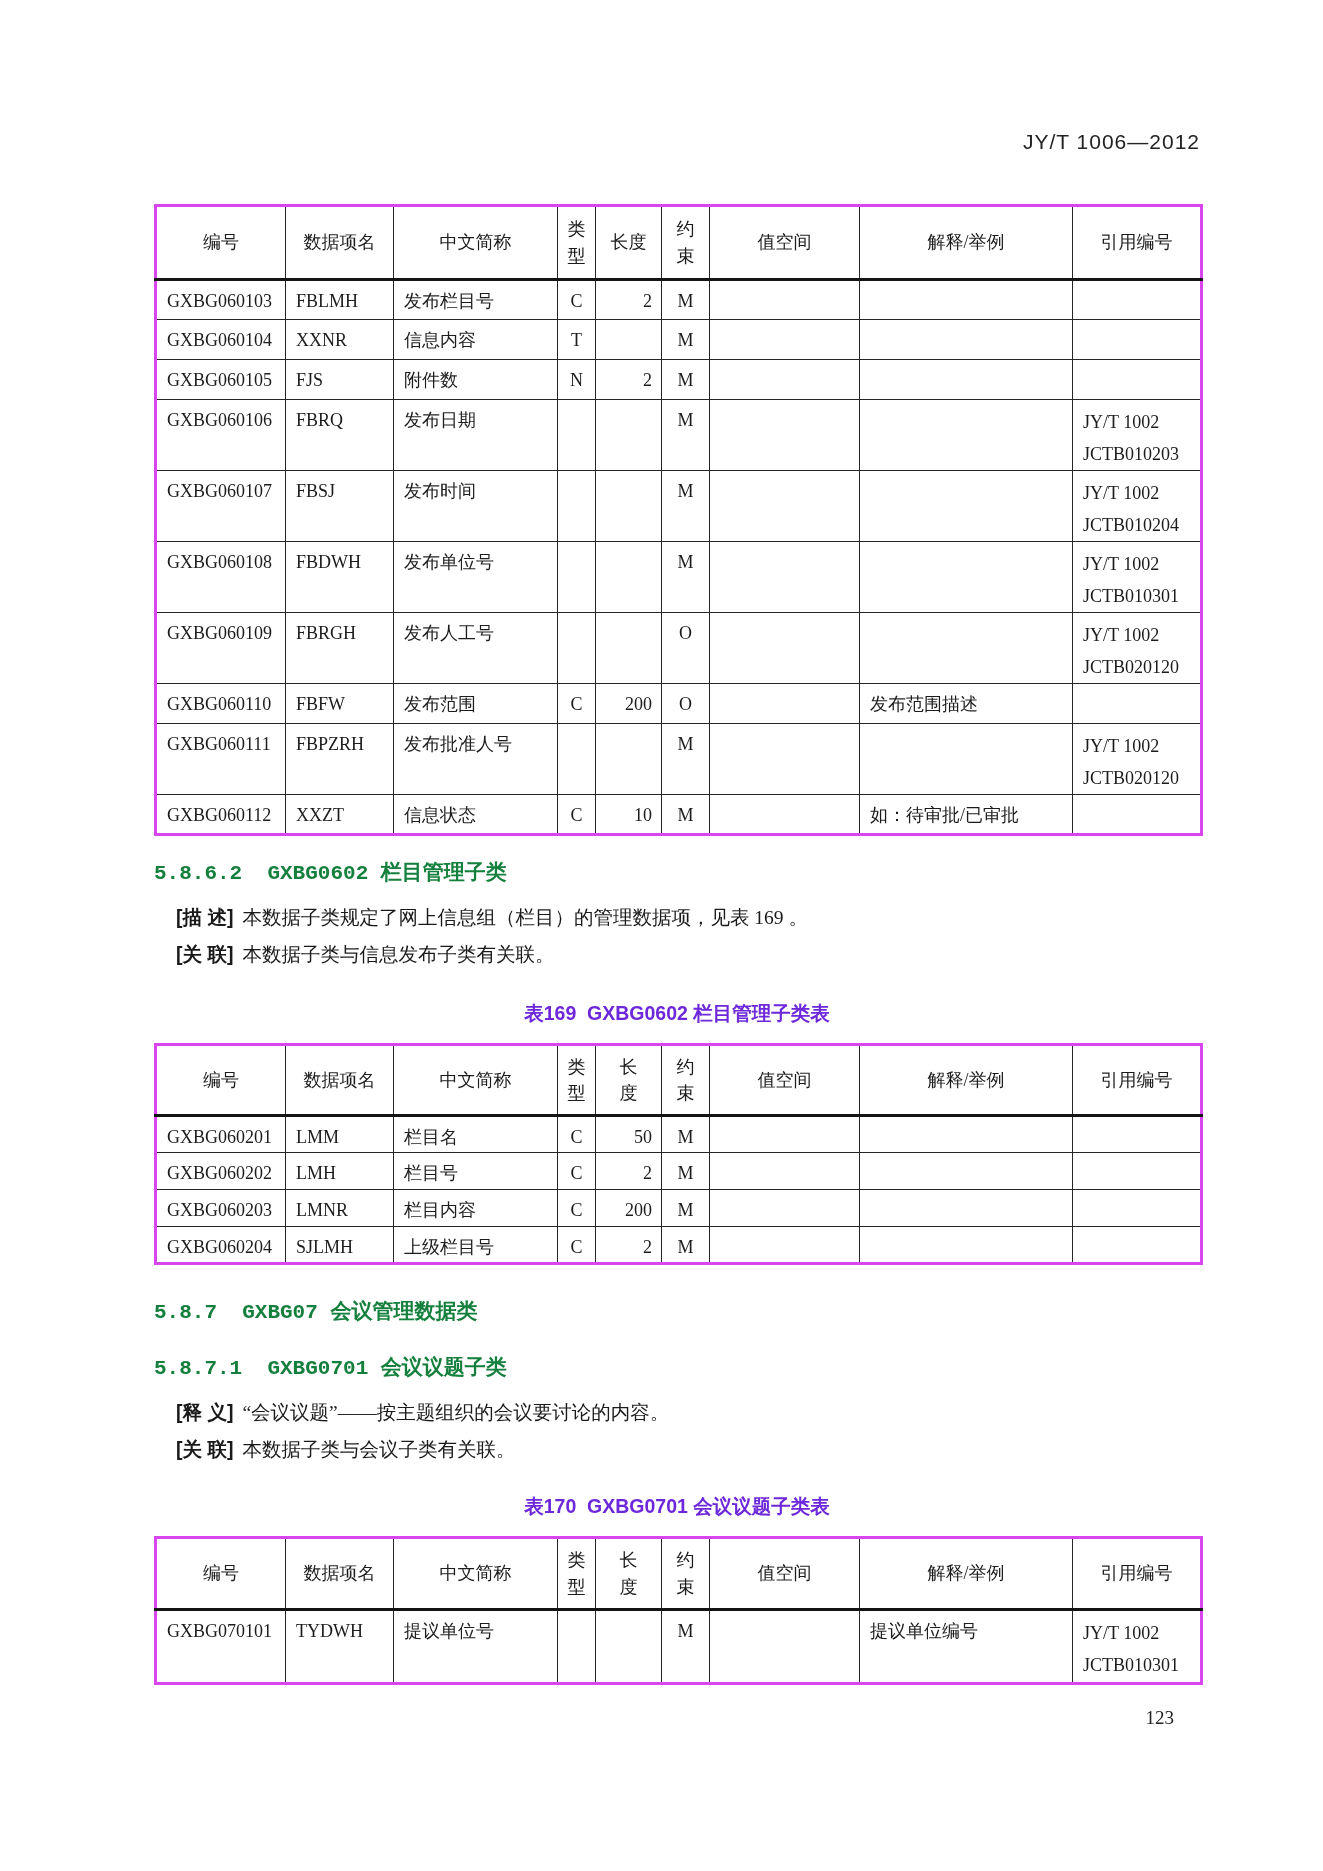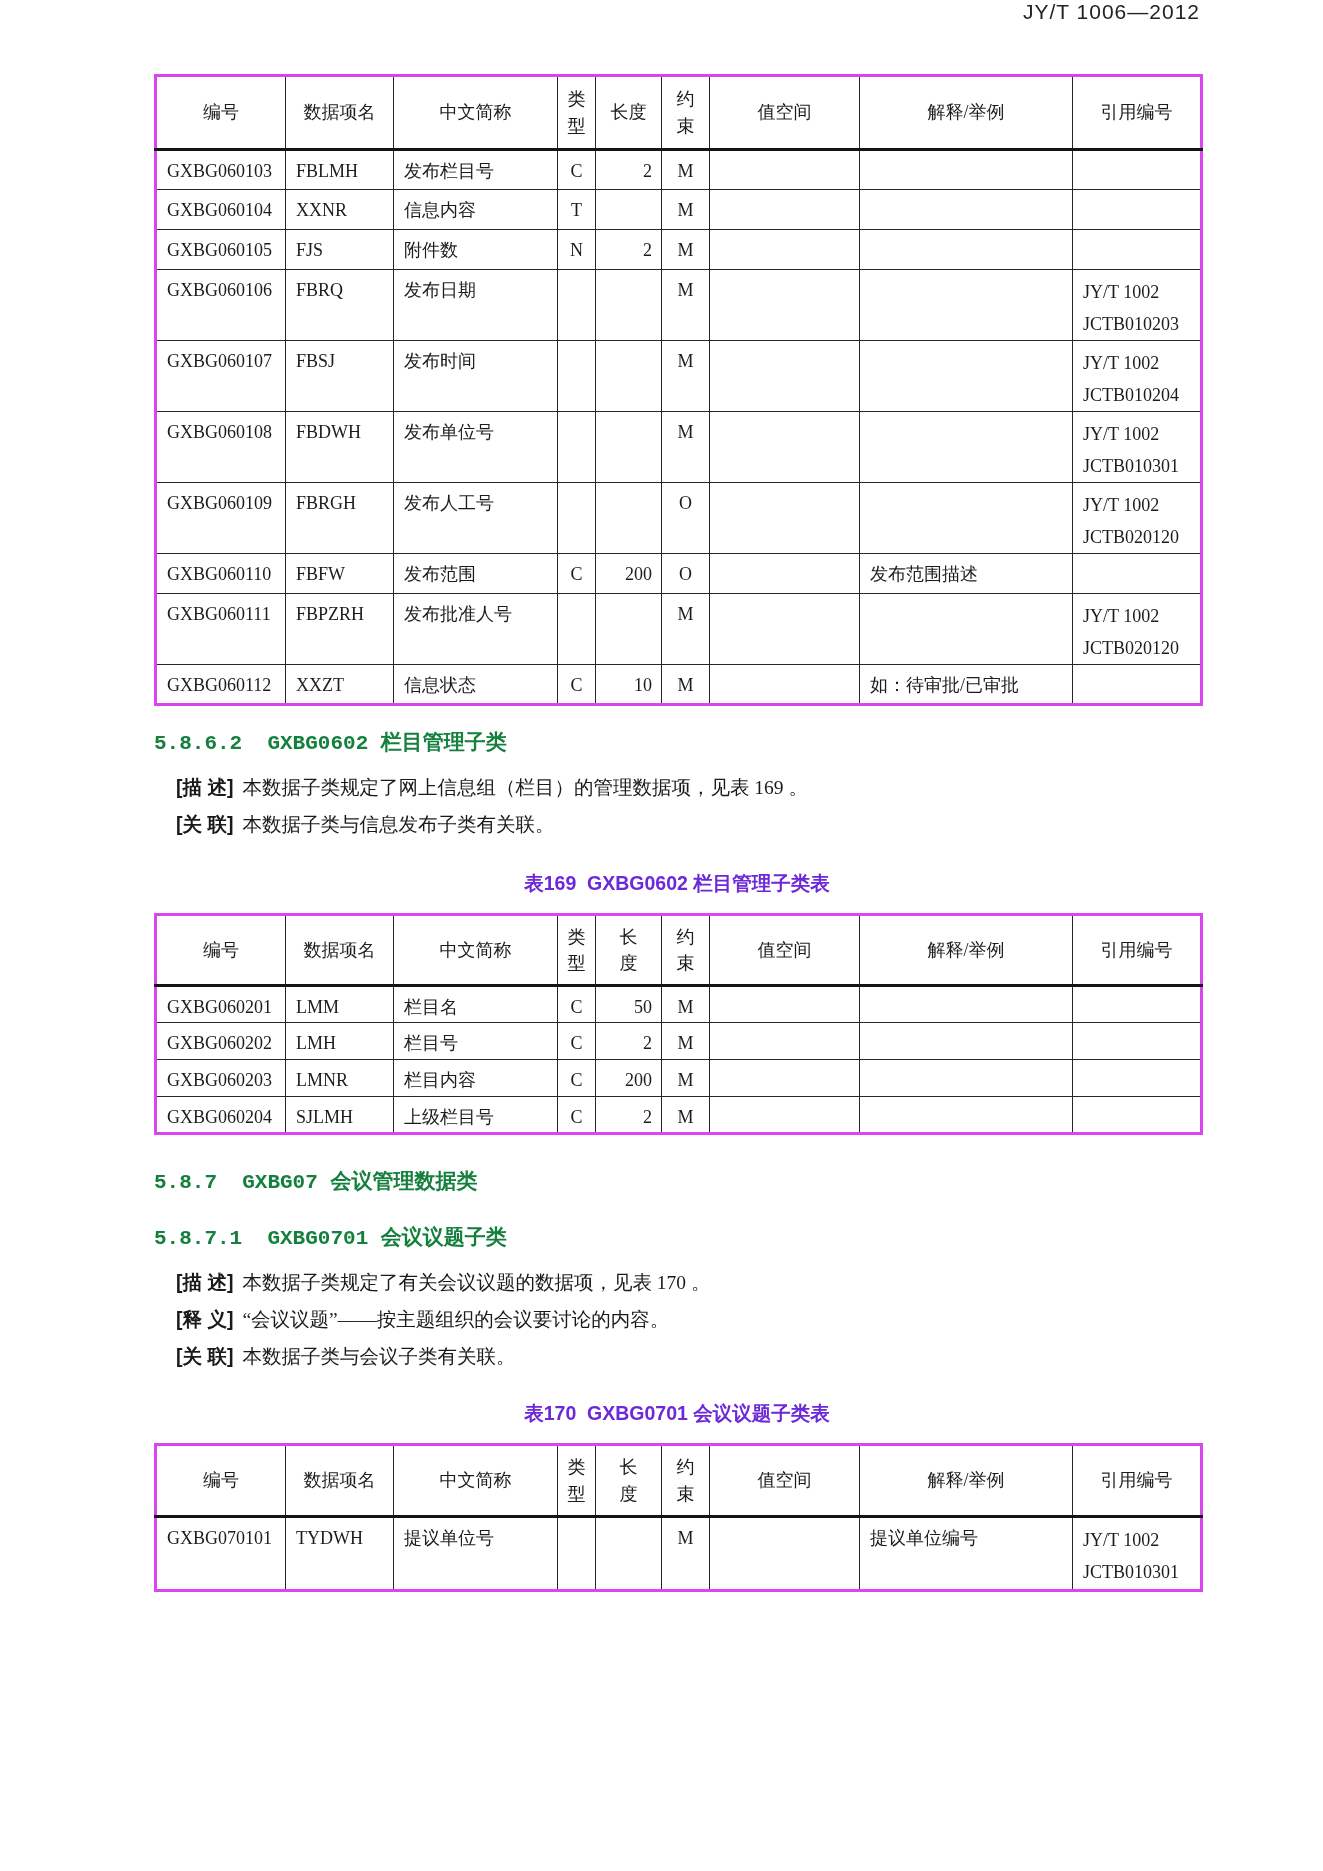--- a/index.html
+++ b/index.html
@@ -3,21 +3,21 @@
 <meta charset="utf-8">
 <style>
   html,body{margin:0;padding:0;}
   body{
     width:1323px;height:1871px;background:#ffffff;color:#1a1a1a;
     font-family:"Liberation Serif","DejaVu Serif",serif;
     -webkit-font-smoothing:antialiased;
   }
   .content{position:relative;margin-left:154px;width:1046px;}
   .std-code{
-    text-align:right;
+    padding-top:130px;text-align:right;
     font-family:"Liberation Sans","DejaVu Sans",sans-serif;
     font-size:21px;letter-spacing:1px;color:#222;white-space:pre-wrap;
   }
   table.data-table{
     border-collapse:collapse;table-layout:fixed;width:1046px;
     border:3px solid #d946ef;
   }
   .data-table th,.data-table td{
     border:1px solid #262626;white-space:pre-line;overflow:hidden;
     font-size:18px;color:#1c1c1c;
@@ -300,21 +300,20 @@
           <td class="c8"></td>
         </tr>
       </tbody>
   </table>
 
   <h3 class="section-heading" id="heading-5-8-7">5.8.7  GXBG07 会议管理数据类</h3>
 
   <h3 class="section-heading" id="heading-5-8-7-1">5.8.7.1  GXBG0701 会议议题子类</h3>
 
   <div class="para-block">
-    <p class="paragraph"><span class="p-label">[描 述]</span><span class="p-text">本数据子类规定了有关会议议题的数据项，见表 170 。</span></p>
     <p class="paragraph"><span class="p-label">[释 义]</span><span class="p-text">“会议议题”——按主题组织的会议要讨论的内容。</span></p>
     <p class="paragraph"><span class="p-label">[关 联]</span><span class="p-text">本数据子类与会议子类有关联。</span></p>
   </div>
 
   <div class="table-caption" id="caption-170">表170  GXBG0701 会议议题子类表</div>
 
   <table class="data-table" id="table-170">
     <colgroup>
       <col class="w0">
         <col class="w1">
@@ -351,14 +350,15 @@
           <td class="c4"></td>
           <td class="c5">M</td>
           <td class="c6"></td>
           <td class="c7">提议单位编号</td>
           <td class="c8">JY/T 1002
 JCTB010301</td>
         </tr>
       </tbody>
   </table>
 
+  <div class="page-number">123</div>
 
 </div>
 
 </body></html>

